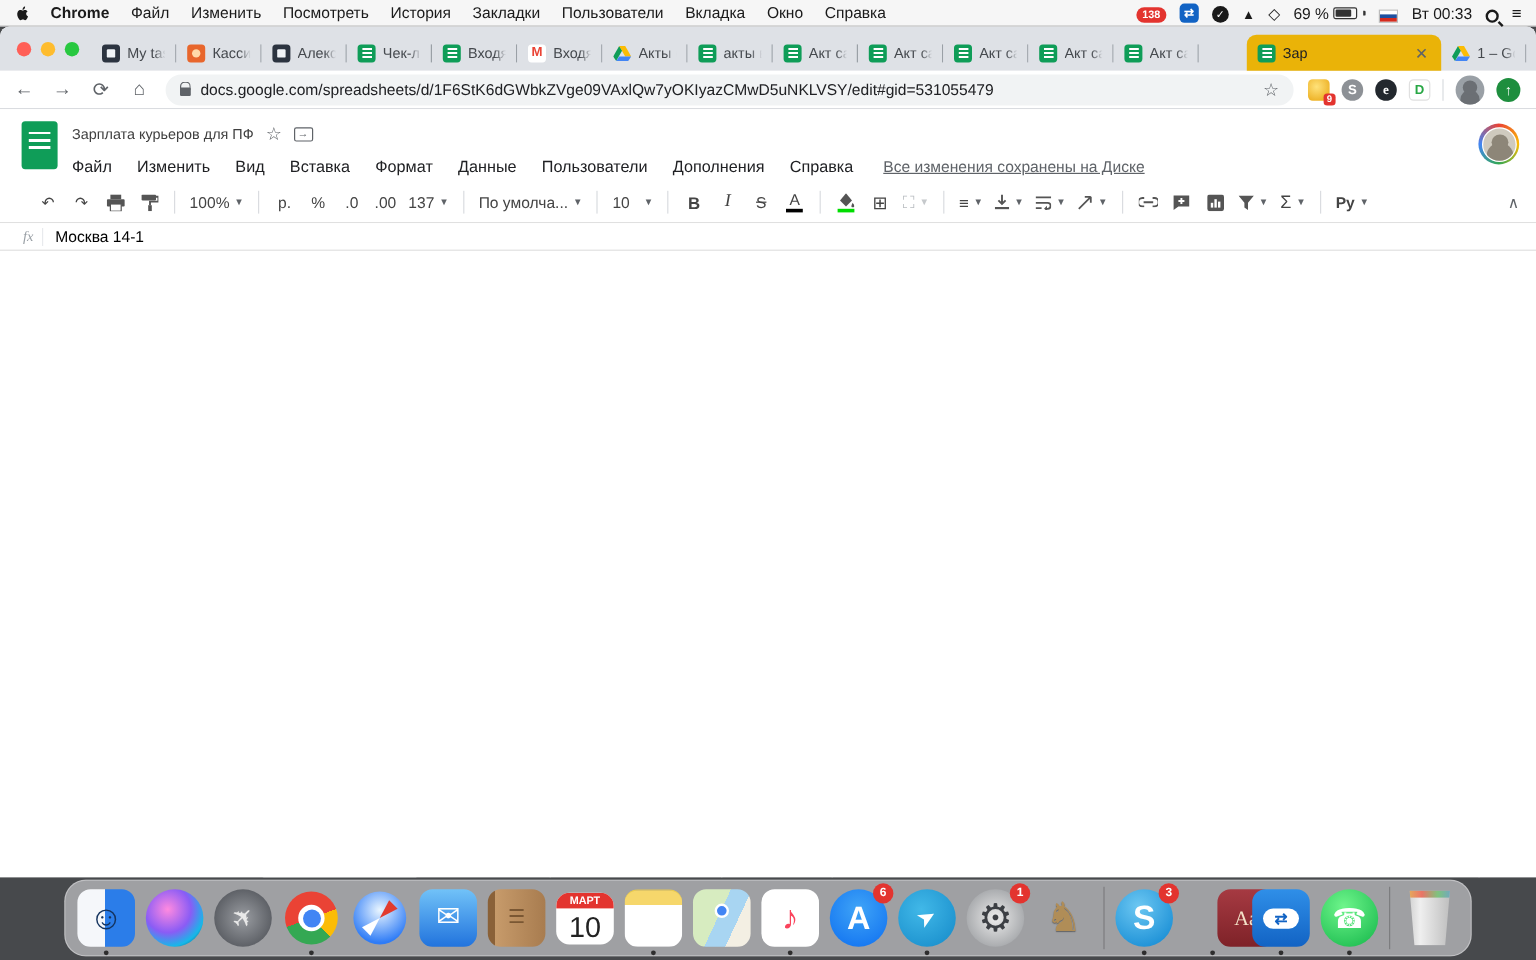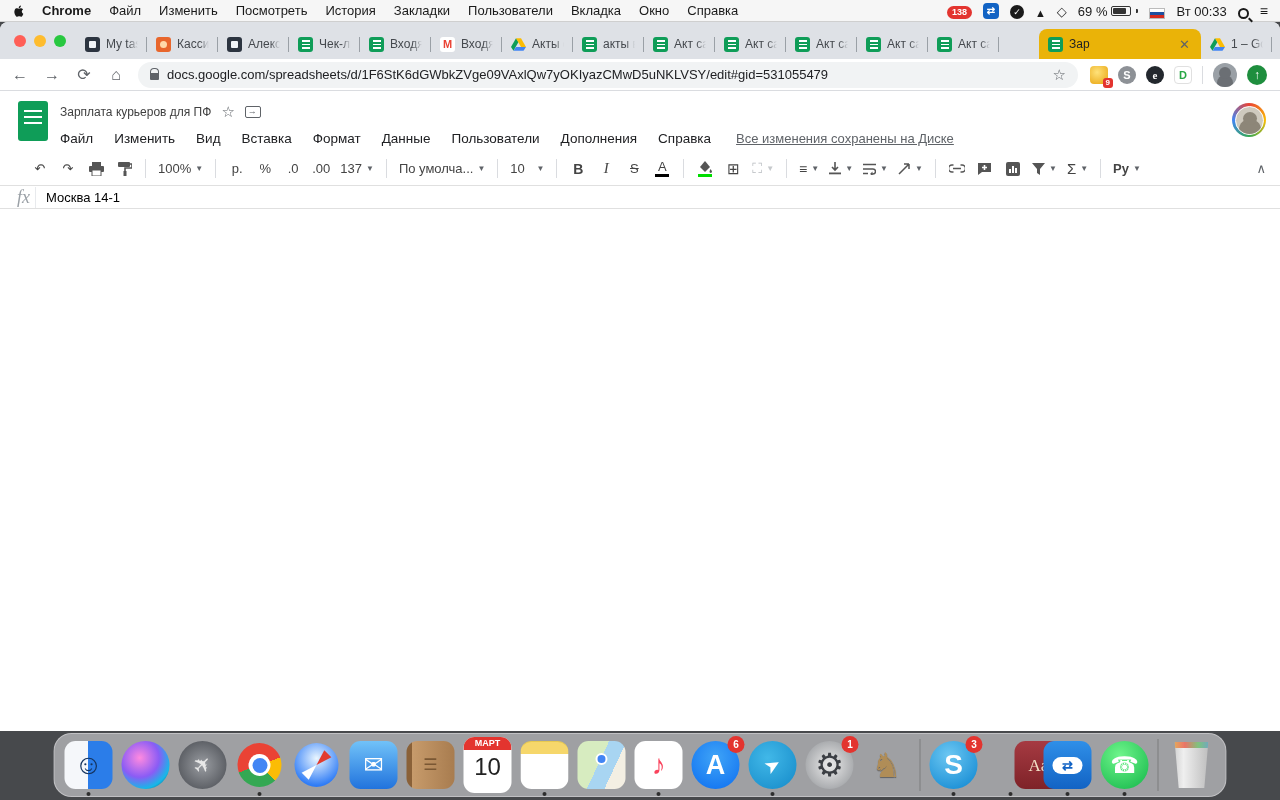--- a/index.html
+++ b/index.html
@@ -131,21 +131,21 @@
   .tb-bold { font-weight:bold; font-size:14px; }
   .tb-italic { font-style:italic; font-family:"Liberation Serif",serif; font-size:15px; }
   .tb-strike { text-decoration:line-through; font-size:13px; }
   .colorbar { display:flex; flex-direction:column; align-items:center; line-height:1; }
   .colorbar .bar { width:14px; height:3px; margin-top:1px; }
   .muted { color:#b8bcc0; }
   .tb-collapse { margin-left:auto; margin-right:14px; font-size:13px; color:#5f6368; }
 
   
   #formulabar { height:23px; background:#fff; border-bottom:1px solid #e0e0e0; display:flex; align-items:center; }
-  .fx { font-family:"Liberation Serif",serif; font-style:italic; color:#9aa0a6; font-size:18px; width:36px;
+  .fx { font-family:"Liberation Serif",serif; font-style:italic; color:#9aa0a6; font-size:12px; width:36px;
     text-align:center; border-right:1px solid #e8eaed;padding-left:12px; }
   .fvalue { font-size:13px; color:#000; padding-left:10px; }
 
   
   #grid { position:absolute; top:207px; left:0; width:1217px; height:484px; background:#fff; font-size:12.5px; color:#000; }
   .grow { display:flex; }
   .gut { width:40px; flex:0 0 auto; background:#f8f9fa; border-right:1px solid #d9dcdf; border-bottom:1px solid #d9dcdf;
     display:flex; align-items:center; justify-content:center; color:#5f6368; font-size:11px; position:relative; }
   .colh { background:#f8f9fa; border-right:1px solid #d9dcdf; border-bottom:1px solid #d9dcdf;
     display:flex; align-items:center; justify-content:center; color:#5f6368; font-size:11px; }
@@ -215,21 +215,21 @@
   .ddiv { width:1px; height:52px; background:rgba(60,60,60,.35); flex:0 0 auto; }
   .chrome-ring { width:44px; height:44px; border-radius:50%;
     background:conic-gradient(from -50deg,#ea4335 0 120deg,#fbbc05 120deg 185deg,#34a853 185deg 300deg,#ea4335 300deg); 
     display:flex; align-items:center; justify-content:center; }
   .chrome-in { width:22px; height:22px; background:#fff; border-radius:50%; display:flex; align-items:center; justify-content:center; }
   .chrome-core { width:15px; height:15px; background:#4285f4; border-radius:50%; }
   .safari-bg { width:44px; height:44px; border-radius:50%; background:radial-gradient(circle at 50% 35%,#eaf6ff,#2f7cf6 75%);
     display:flex; align-items:center; justify-content:center; }
   .needle { width:0; height:0; border:5px solid transparent; border-top:16px solid #e23b2e; border-bottom:16px solid #fff;
     transform:rotate(45deg); }
-  .cal-tile { width:48px; height:56px; background:#fff; border-radius:11px; overflow:hidden; text-align:center; }
+  .cal-tile { width:48px; height:43px; background:#fff; border-radius:11px; overflow:hidden; text-align:center; }
   .cal-month { background:#e3342f; color:#fff; font-size:9px; font-weight:bold; height:13px; line-height:13px; }
   .cal-day { font-size:24px; color:#222; line-height:33px; }
   .notes-tile { width:48px; height:48px; border-radius:11px; background:linear-gradient(#f6d76b 0 12px, #fff 12px); 
     border-top:1px solid #e8c94f; }
   .maps-tile { width:48px; height:48px; border-radius:11px; overflow:hidden; position:relative;
     background:linear-gradient(115deg,#d7ecc0 0 45%, #a8d5f2 45% 70%, #f3efe3 70%); }
   .maps-pin { position:absolute; left:18px; top:12px; width:12px; height:12px; background:#4285f4; border-radius:50%;
     border:2px solid #fff; }
   .music-tile { width:48px; height:48px; border-radius:11px; background:#fff; display:flex; align-items:center;
     justify-content:center; color:#fa435c; font-size:28px; }

